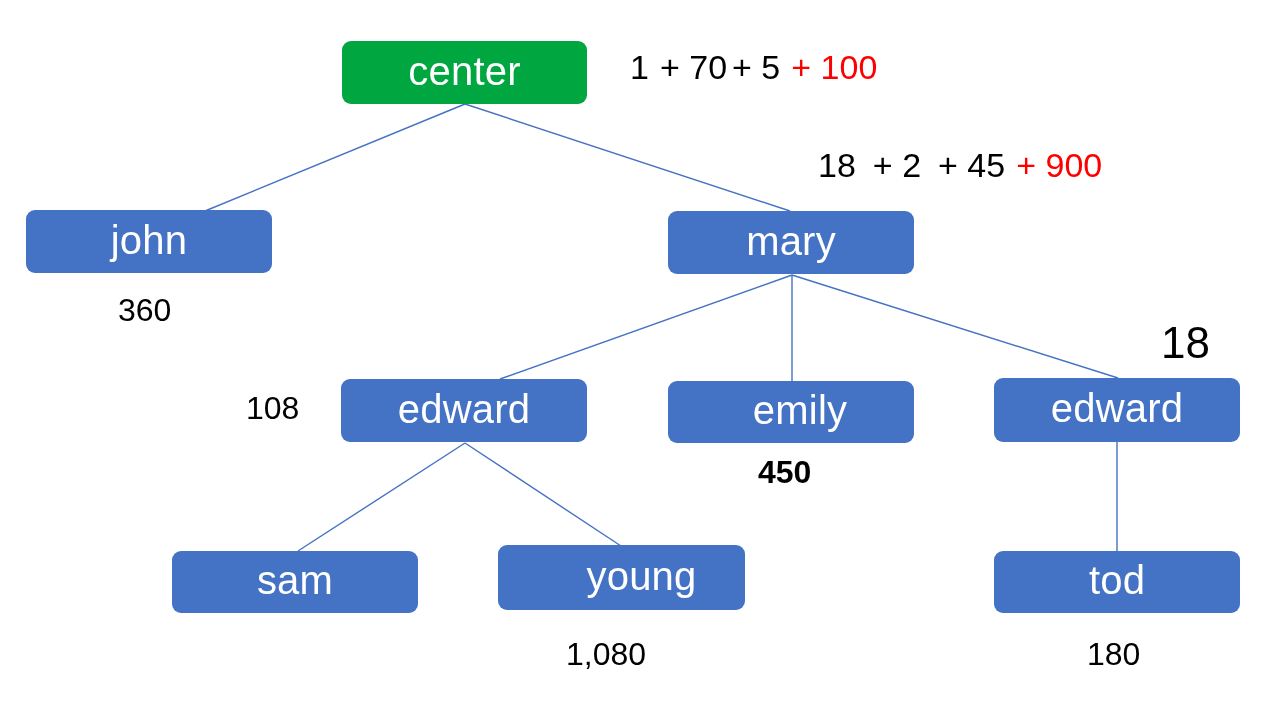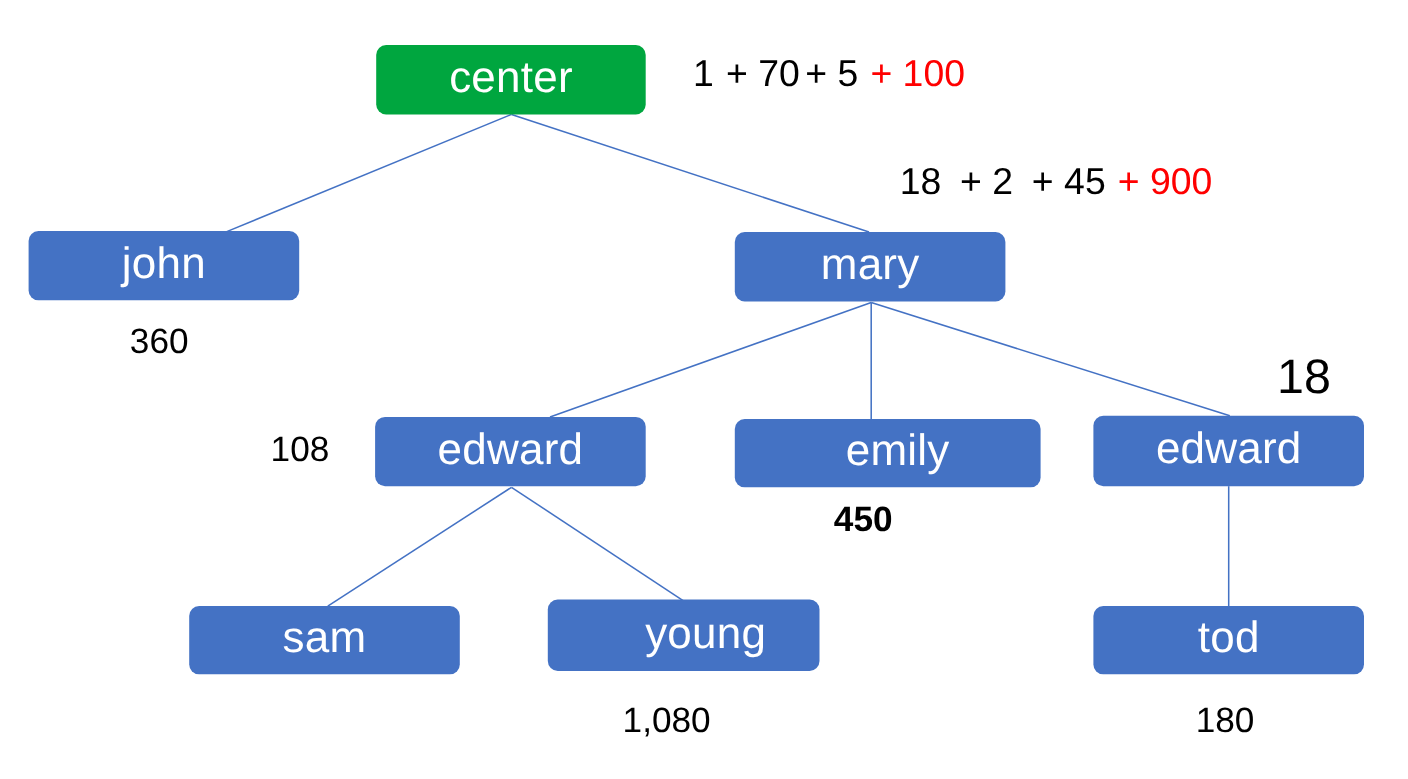--- a/index.html
+++ b/index.html
@@ -89,21 +89,21 @@
       </div>
       <div class="node blue" style="left: 26px; top: 210px; width: 246px; height: 63px; font-size: 40px;">
         <span class="node-label">john</span>
       </div>
       <div class="node blue" style="left: 668px; top: 211px; width: 246px; height: 63px; font-size: 40px;">
         <span class="node-label">mary</span>
       </div>
       <div class="node blue" style="left: 341px; top: 379px; width: 246px; height: 63px; font-size: 40px;">
         <span class="node-label">edward</span>
       </div>
-      <div class="node blue" style="left: 668px; top: 381px; width: 278px; height: 62px; font-size: 40px; padding-left: 18px;">
+      <div class="node blue" style="left: 668px; top: 381px; width: 246px; height: 62px; font-size: 40px; padding-left: 18px;">
         <span class="node-label">emily</span>
       </div>
       <div class="node blue" style="left: 994px; top: 378px; width: 246px; height: 64px; font-size: 40px;">
         <span class="node-label">edward</span>
       </div>
       <div class="node blue" style="left: 172px; top: 551px; width: 246px; height: 62px; font-size: 40px;">
         <span class="node-label">sam</span>
       </div>
       <div class="node blue" style="left: 498px; top: 545px; width: 247px; height: 65px; font-size: 40px; padding-left: 40px;">
         <span class="node-label">young</span>

